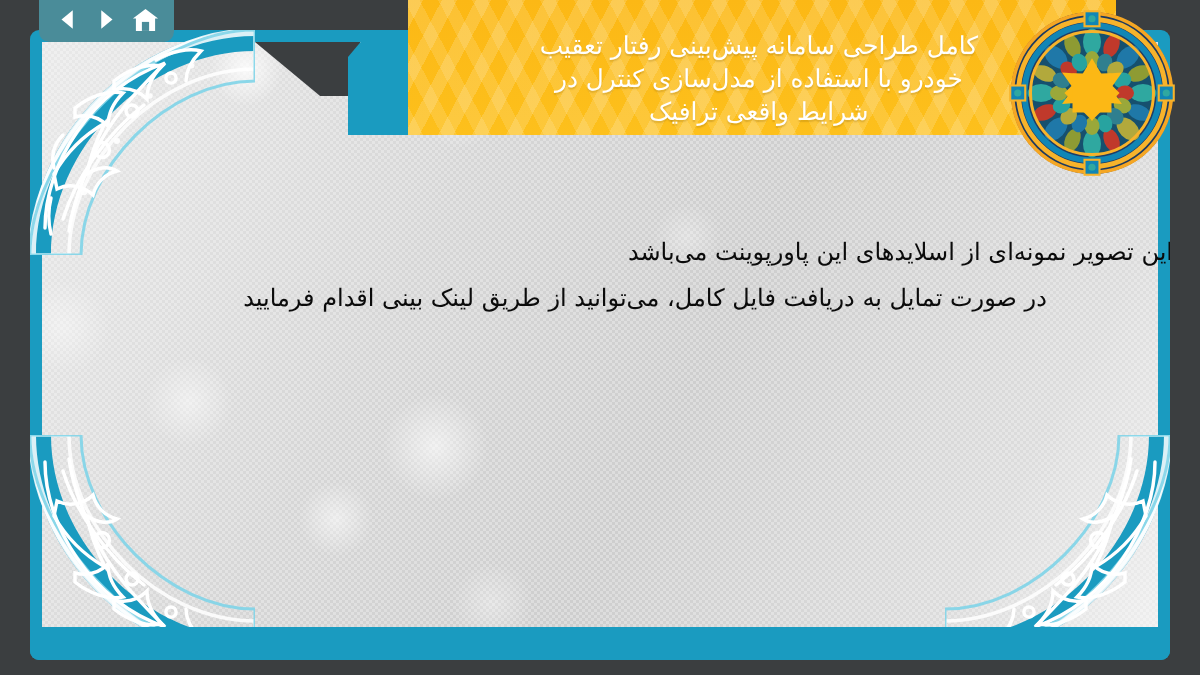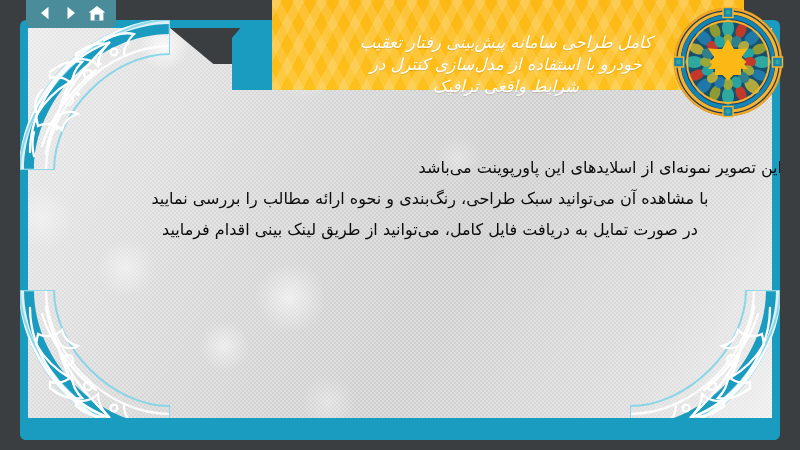--- a/index.html
+++ b/index.html
@@ -144,22 +144,21 @@
     direction: rtl;
     text-align: center;
     color: #ffffff;
     font-size: 16.5px;
     line-height: 1.32;
     font-weight: 400;
     letter-spacing: 0px;
     text-shadow: 0 1px 1px rgba(120,80,0,.22);
     white-space: pre-line;
     position: relative;
-    top: 20px;
-    font-style: italic;
+    top: 8px;
   }
 
   
   #medallion {
     position: absolute;
     left: 672px; top: 6px;
     width: 112px; height: 112px;
     z-index: 55;
     pointer-events: none;
   }
@@ -258,21 +257,20 @@
           <circle cx="68" cy="54" r="4"></circle>
           <circle cx="94" cy="32" r="3.4"></circle>
         </g>
       </svg>
     </div>
 
     <div id="bottom-band"></div>
 
     <div id="body-text">
       <div id="line-1">این تصویر نمونه‌ای از اسلایدهای این پاورپوینت می‌باشد</div>
-      <div id="line-2">با مشاهده آن می‌توانید سبک طراحی، رنگ‌بندی و نحوه ارائه مطالب را بررسی نمایید</div>
       <div id="line-3">در صورت تمایل به دریافت فایل کامل، می‌توانید از طریق لینک بینی اقدام فرمایید</div>
     </div>
   </div>
 
   <div id="header">
     <div id="header-dark-cut"></div>
     <div id="header-wedge"></div>
     <div id="title-banner">
       <div id="title-text">کامل طراحی سامانه پیش‌بینی رفتار تعقیب
 خودرو با استفاده از مدل‌سازی کنترل در

